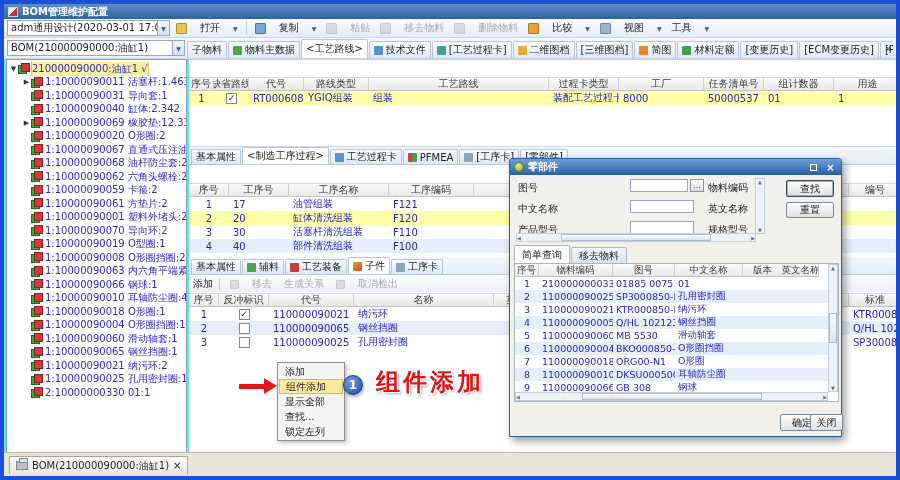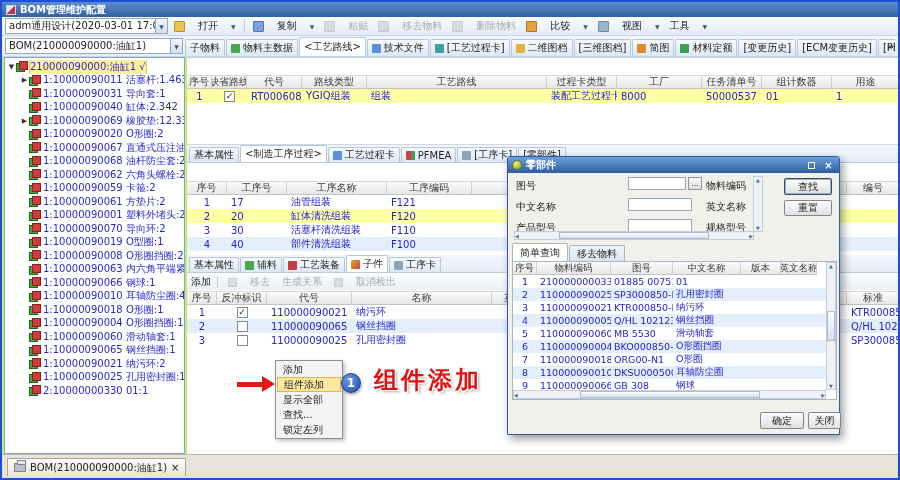--- a/index.html
+++ b/index.html
@@ -1,17 +1,17 @@
 <!DOCTYPE html>
 <html><head>
 <meta charset="utf-8">
 <style>
   *{margin:0;padding:0;box-sizing:border-box}
   body{margin:0;background:#b8c4d2;font-family:"DejaVu Sans","Liberation Sans",sans-serif}
-  .win{position:relative;width:900px;height:480px;border:2px solid #1d4ed8;background:#bef264;font-size:10px;color:#222;overflow:hidden}
+  .win{position:relative;width:900px;height:480px;border:4px solid #1d4ed8;background:#5eead4;font-size:10px;color:#222;overflow:hidden}
   .titlebar{position:absolute;left:0;top:0;right:0;height:15px;background:linear-gradient(180deg,#5c8cc9,#31619e);display:flex;align-items:center;gap:4px;padding:0 4px;color:#fff;font-weight:bold}
   .app-ico{width:10px;height:10px;background:linear-gradient(135deg,#e8e8e8 45%,#c33345 45%);border:1px solid #c9d6e6;flex:none}
   .tb{position:absolute;left:0;right:0;display:flex;align-items:center;gap:2px;background:linear-gradient(#fbfdff,#e2ebf7);border-bottom:1px solid #c8d6e8;padding:0 3px}
   .tb1{top:15px;height:19px}
   .tb2{top:34px;height:21px;background:linear-gradient(#f3f7fc,#e6eef8);overflow:hidden}
   .combo{display:flex;align-items:center;height:16px;background:#fff;border:1px solid #93a8c4}
   .combo .ct{padding:0 3px;overflow:hidden;white-space:nowrap;flex:1}
   .combo .dd{width:12px;align-self:stretch;background:linear-gradient(#f2f7fc,#cfdff1);border-left:1px solid #93a8c4;display:flex;align-items:center;justify-content:center;font-size:6px;color:#44586e}
   .tbtn{display:flex;align-items:center;gap:13px;padding:1px 4px;white-space:nowrap}
   .dda{font-size:6px;color:#44586e}
@@ -620,21 +620,21 @@
         <span class="sbthumb" style="width:8px;height:30px"></span>
         <span>▼</span>
       </div>
       <div class="sb h" style="left:0;bottom:0;width:313px;height:9px">
         <span>◀</span>
         <span class="sbthumb" style="width:180px;height:7px"></span>
         <span>▶</span>
       </div>
     </div>
 
-    <div class="pbtn" style="left:252px;top:255px;width:44px;height:17px">确定</div>
+    <div class="pbtn" style="left:270px;top:255px;width:44px;height:17px">确定</div>
     <div class="pbtn" style="left:300px;top:255px;width:33px;height:17px">关闭</div>
   </div>
 
   <div class="status">
     <div class="stab">
       <span class="prn"></span>
       <span>BOM(210000090000:油缸1)</span>
       <span>×</span>
     </div>
   </div>

